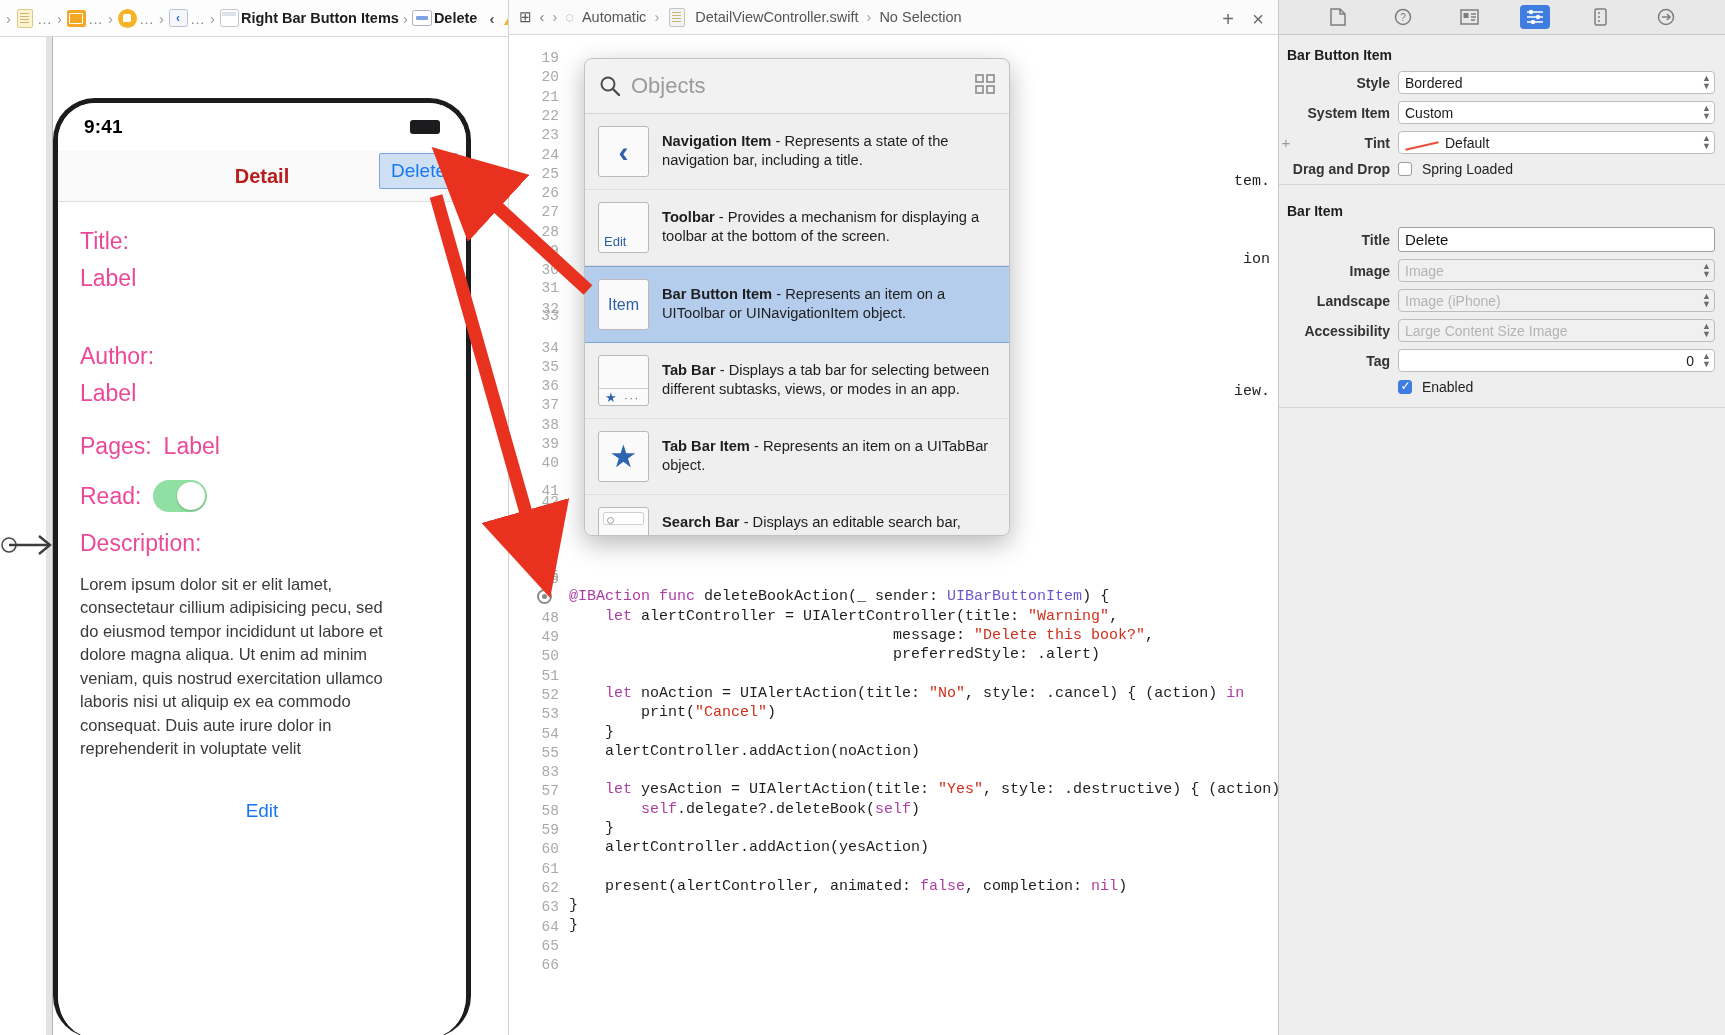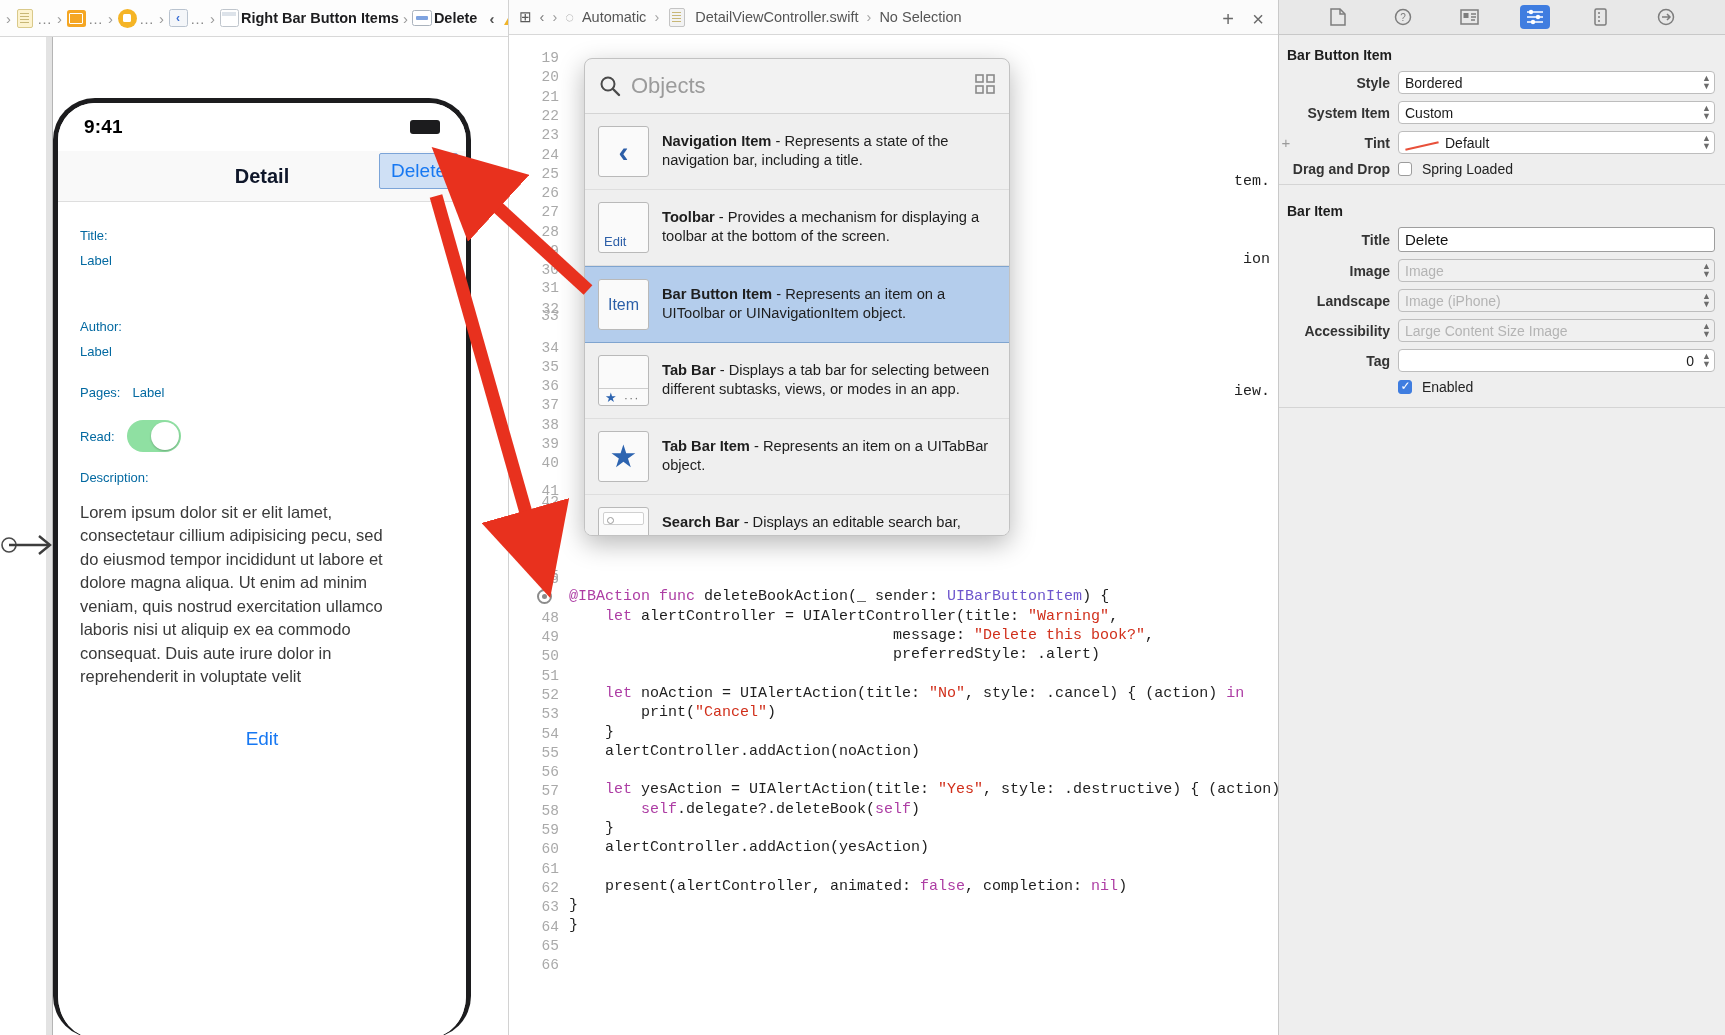--- a/index.html
+++ b/index.html
@@ -46,28 +46,28 @@
   #device-frame {
     position: absolute; left: 53px; top: 98px; width: 418px; height: 940px;
     background: #ffffff; border: 5px solid #1c1c1e; border-radius: 42px;
     border-bottom: none; overflow: hidden;
   }
   #notch { position: absolute; left: 50%; transform: translateX(-50%); top: 0; width: 208px; height: 33px; background: #000; border-radius: 0 0 20px 20px; }
   #status-bar { position: absolute; top: 0; left: 0; right: 0; height: 48px; display: flex; align-items: center; justify-content: space-between; padding: 8px 26px; background: #ffffff; }
   #clock { font-size: 19px; font-weight: 700; color: #000; letter-spacing: 0.2px; }
   #battery { width: 30px; height: 14px; border-radius: 3px; background: #1c1c1e; }
   #nav-bar { position: absolute; top: 48px; left: 0; right: 0; height: 51px; background: #f9f9f9; border-bottom: 1px solid #dedede; display: flex; align-items: center; justify-content: center; }
-  #nav-title { font-size: 20px; font-weight: 700; color: #0f172a; }
+  #nav-title { font-size: 20px; font-weight: 700; color: #b91c1c; }
   #delete-btn {
     position: absolute; right: 8px; top: 2px; padding: 6px 11px;
     background: #cfe0f5; border: 1px solid #7ba4d8; color: #1778f2;
     font-size: 19px; border-radius: 2px;
   }
   #phone-body { position: absolute; top: 99px; left: 0; right: 0; bottom: 0; background: #fff; padding: 26px 22px 0 22px; }
-  .pf-label { font-size: 13px; color: #0369a1; margin-bottom: 0; }
+  .pf-label { font-size: 23px; color: #ec4899; margin-bottom: 0; }
   .pf-gap { height: 21px; }
   .pf-row { display: flex; align-items: center; gap: 12px; }
   #read-toggle { width: 54px; height: 32px; background: #8fe0a2; border-radius: 16px; position: relative; }
   #read-toggle::after { content: ""; position: absolute; right: 2px; top: 2px; width: 28px; height: 28px; background: #fff; border-radius: 50%; box-shadow: 0 1px 2px rgba(0,0,0,.25); }
   #desc-body { font-size: 16.5px; line-height: 1.42; color: #3a3a3a; margin-top: 16px; width: 320px; }
   #edit-link { text-align: center; color: #1778f2; font-size: 19px; margin-top: 40px; }
 
   
   #collapse-handle { position: absolute; left: 0px; top: 525px; width: 58px; height: 40px; display:flex; align-items:center; color:#4a4a4a; }
   #lsplit { position: absolute; left: 46px; top: 37px; bottom: 0; width: 7px; background: #e3e3e3; border-right: 1px solid #b5b5b5; }
@@ -284,21 +284,21 @@
         <div class="lnum" style="top: 535.1px;">46</div>
         <div id="bp-marker" style="top: 553.4px;"></div>
         <div class="lnum" style="top: 573.7px;">48</div>
         <div class="lnum" style="top: 593px;">49</div>
         <div class="lnum" style="top: 612.3px;">50</div>
         <div class="lnum" style="top: 631.6px;">51</div>
         <div class="lnum" style="top: 650.9px;">52</div>
         <div class="lnum" style="top: 670.2px;">53</div>
         <div class="lnum" style="top: 689.5px;">54</div>
         <div class="lnum" style="top: 708.8px;">55</div>
-        <div class="lnum" style="top: 728.1px;">56</div>
+        <div class="lnum" style="top: 728.1px;">83</div>
         <div class="lnum" style="top: 747.4px;">57</div>
         <div class="lnum" style="top: 766.7px;">58</div>
         <div class="lnum" style="top: 786px;">59</div>
         <div class="lnum" style="top: 805.3px;">60</div>
         <div class="lnum" style="top: 824.6px;">61</div>
         <div class="lnum" style="top: 843.9px;">62</div>
         <div class="lnum" style="top: 863.2px;">63</div>
         <div class="lnum" style="top: 882.5px;">64</div>
         <div class="lnum" style="top: 901.8px;">65</div>
         <div class="lnum" style="top: 921.1px;">66</div>

